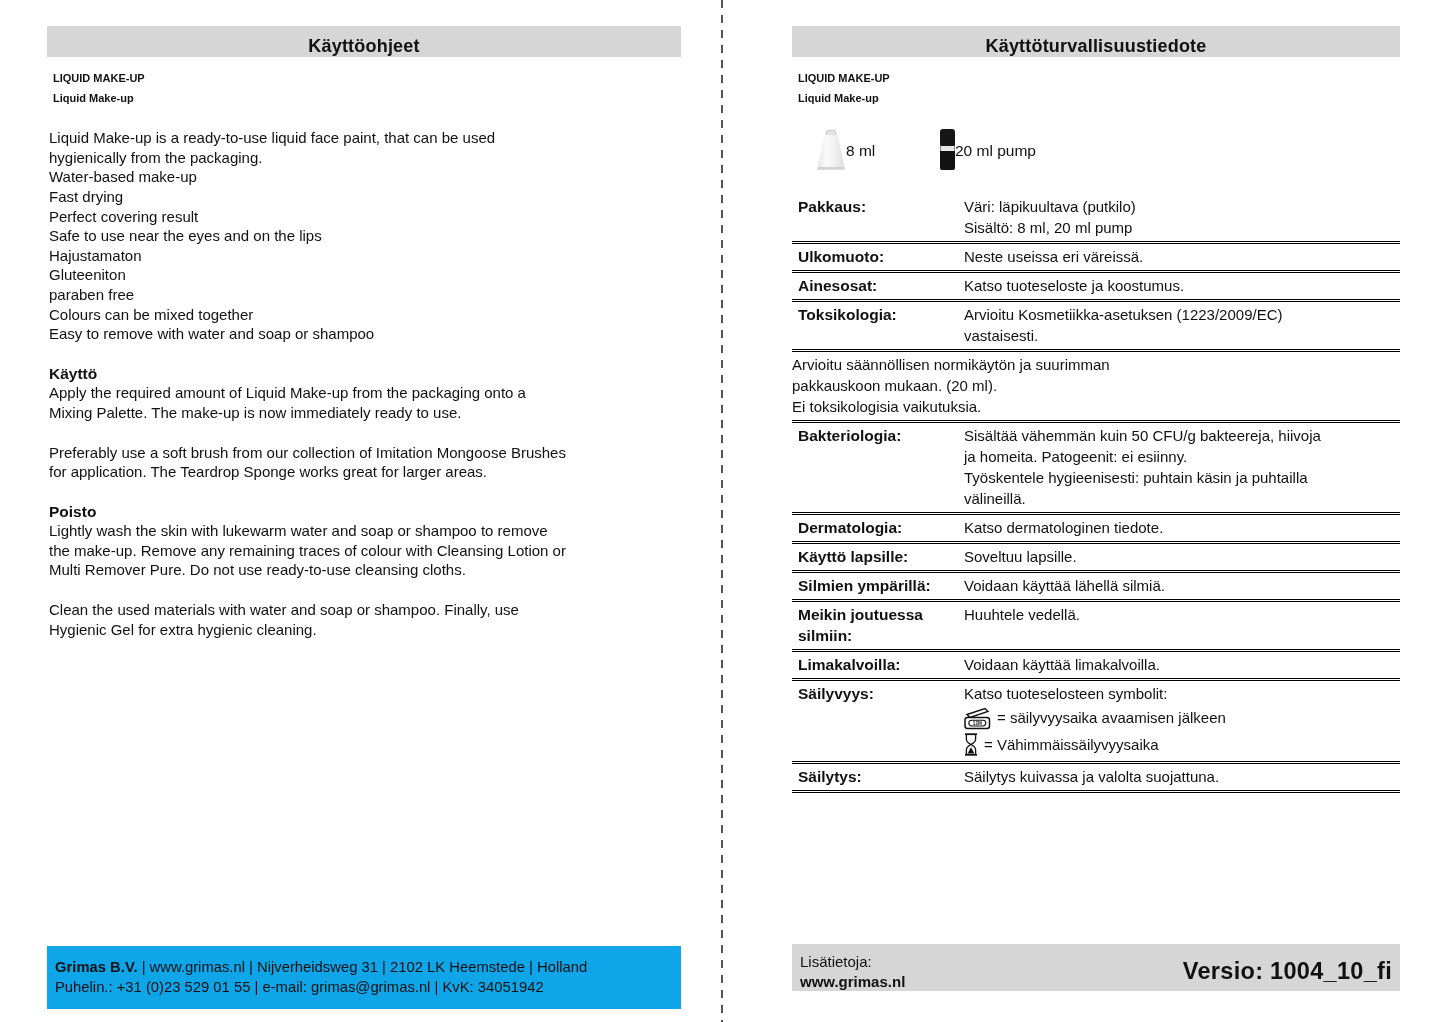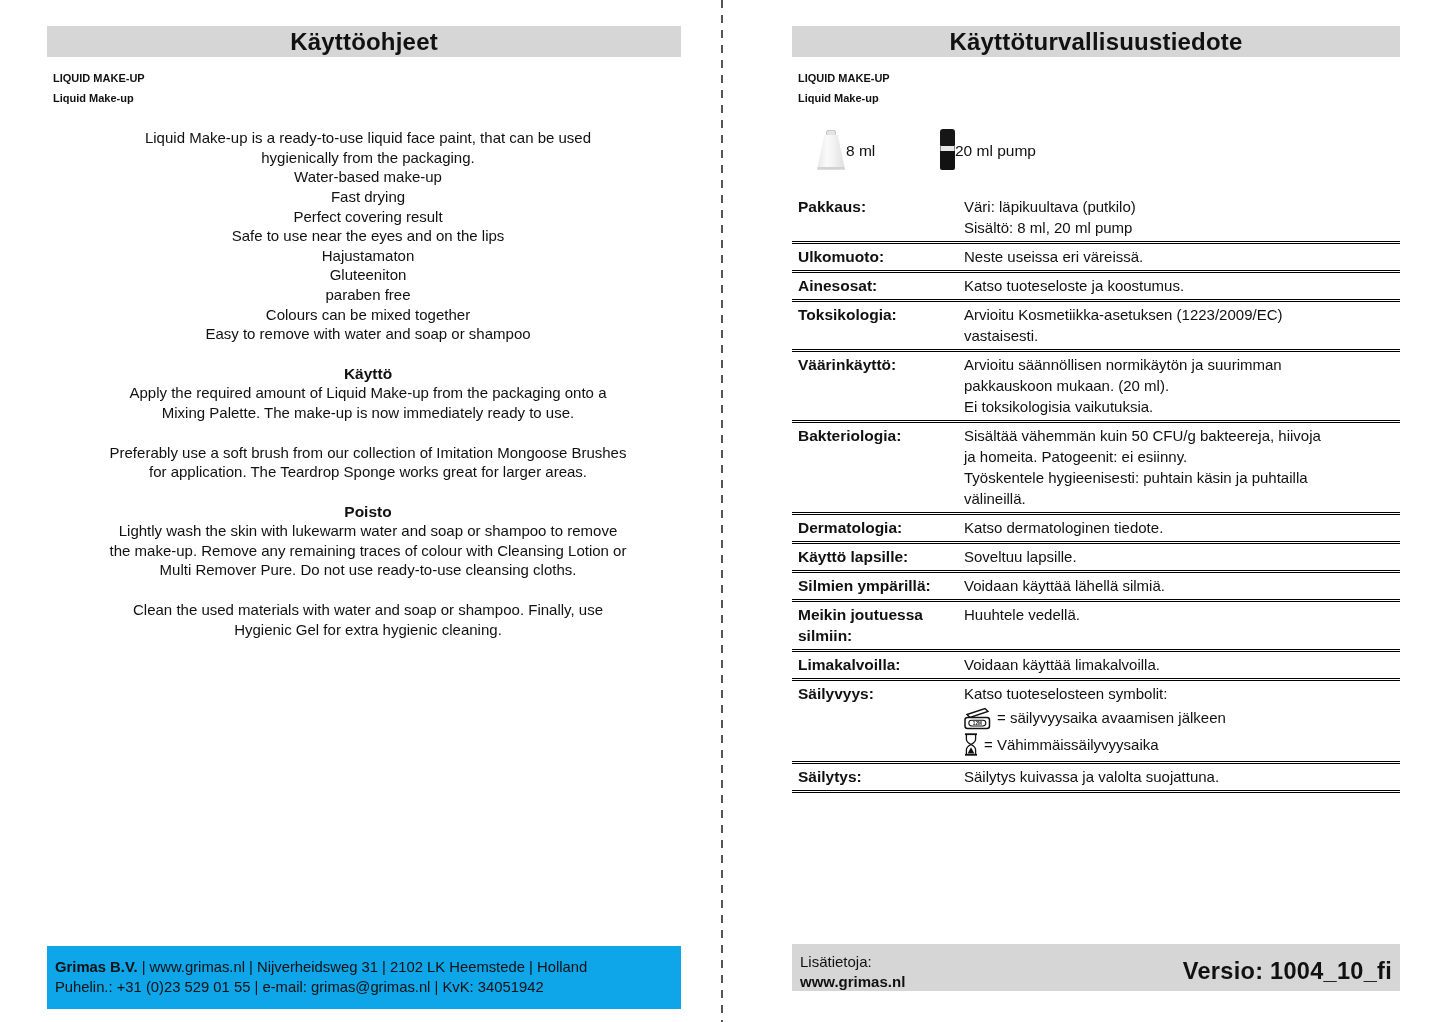--- a/index.html
+++ b/index.html
@@ -7,29 +7,29 @@
         font-family:"Liberation Sans", sans-serif;color:#111;overflow:hidden;}
 
   
   .fold{position:absolute;left:721px;top:0;width:2px;height:1022px;
         background:repeating-linear-gradient(to bottom,#555 0 8px,transparent 8px 15px);}
 
   
   .left-col{position:absolute;left:47px;top:26px;width:634px;}
   .right-col{position:absolute;left:792px;top:26px;width:608px;}
 
-  .col-header{background:#d6d6d6;height:31px;display:flex;align-items:center;justify-content:center;
-              font-weight:bold;font-size:24px;letter-spacing:.2px;}
+  .col-header{background:#d6d6d6;height:31px;display:flex;align-items:flex-end;justify-content:center;
+              font-weight:bold;font-size:18px;letter-spacing:.2px;}
 
   .body-text{font-size:15px;line-height:19.6px;}
   .pre{white-space:pre-line;}
   .b{font-weight:bold;}
 
   .name-block{margin:12px 0 0 6px;font-weight:bold;font-size:11px;line-height:19.6px;}
-  .lcontent{margin-left:12px;margin-right:4px;text-align:center;}
+  .lcontent{margin-left:2px;margin-right:4px;}
   .lcontent p{margin:0;}
   .mt{margin-top:20px !important;}
   .lcontent h3{margin:20px 0 0 0;font-size:15.5px;line-height:19.6px;font-weight:bold;}
 
   
   .figures{display:flex;margin:21px 0 0 24px;}
   .fig{display:flex;flex-direction:row;align-items:center;}
   .fig .cap{font-size:15.5px;margin-top:3px;}
   .fig1{width:62px;}
   .fig2{width:112px;margin-left:62px;}
@@ -154,21 +154,20 @@
       <div class="drow">
           <div class="dlabel pre">Ainesosat:</div>
           <div class="dvalue pre">Katso tuoteseloste ja koostumus.</div>
         </div>
       <div class="drow">
           <div class="dlabel pre">Toksikologia:</div>
           <div class="dvalue pre">Arvioitu Kosmetiikka-asetuksen (1223/2009/EC)
 vastaisesti.</div>
         </div>
       <div class="drow">
-          <div class="dlabel pre">Väärinkäyttö:</div>
           <div class="dvalue pre">Arvioitu säännöllisen normikäytön ja suurimman
 pakkauskoon mukaan. (20 ml).
 Ei toksikologisia vaikutuksia.</div>
         </div>
       <div class="drow">
           <div class="dlabel pre">Bakteriologia:</div>
           <div class="dvalue pre">Sisältää vähemmän kuin 50 CFU/g bakteereja, hiivoja
 ja homeita. Patogeenit: ei esiinny.
 Työskentele hygieenisesti: puhtain käsin ja puhtailla
 välineillä.</div>

